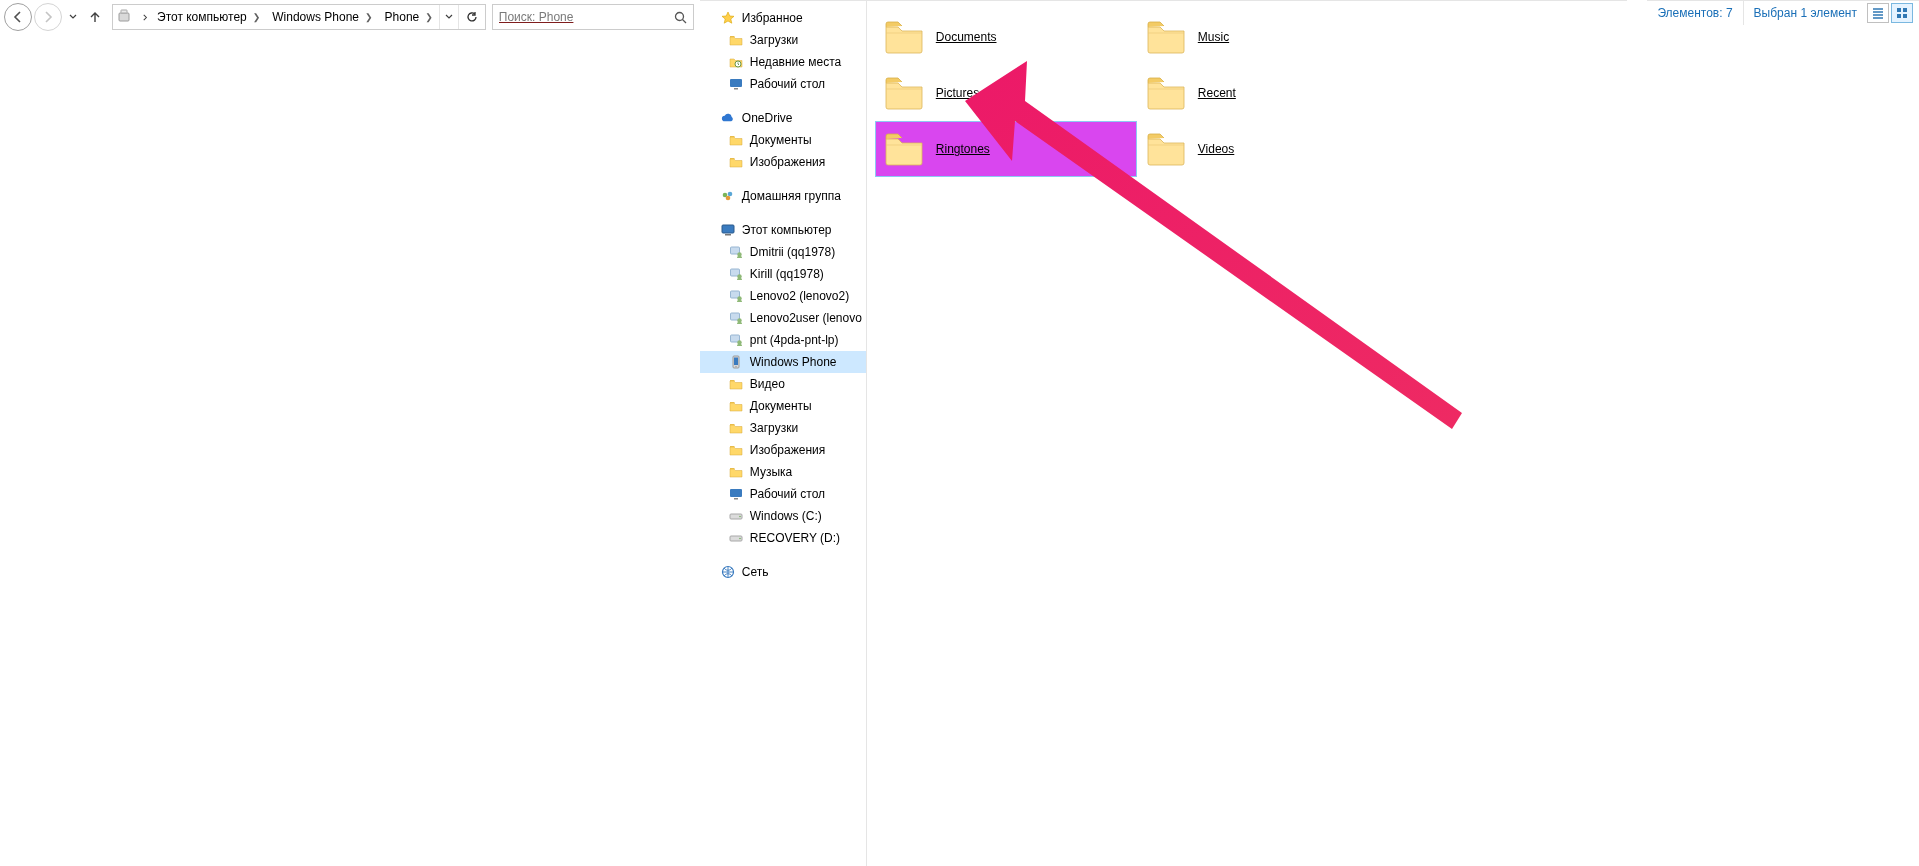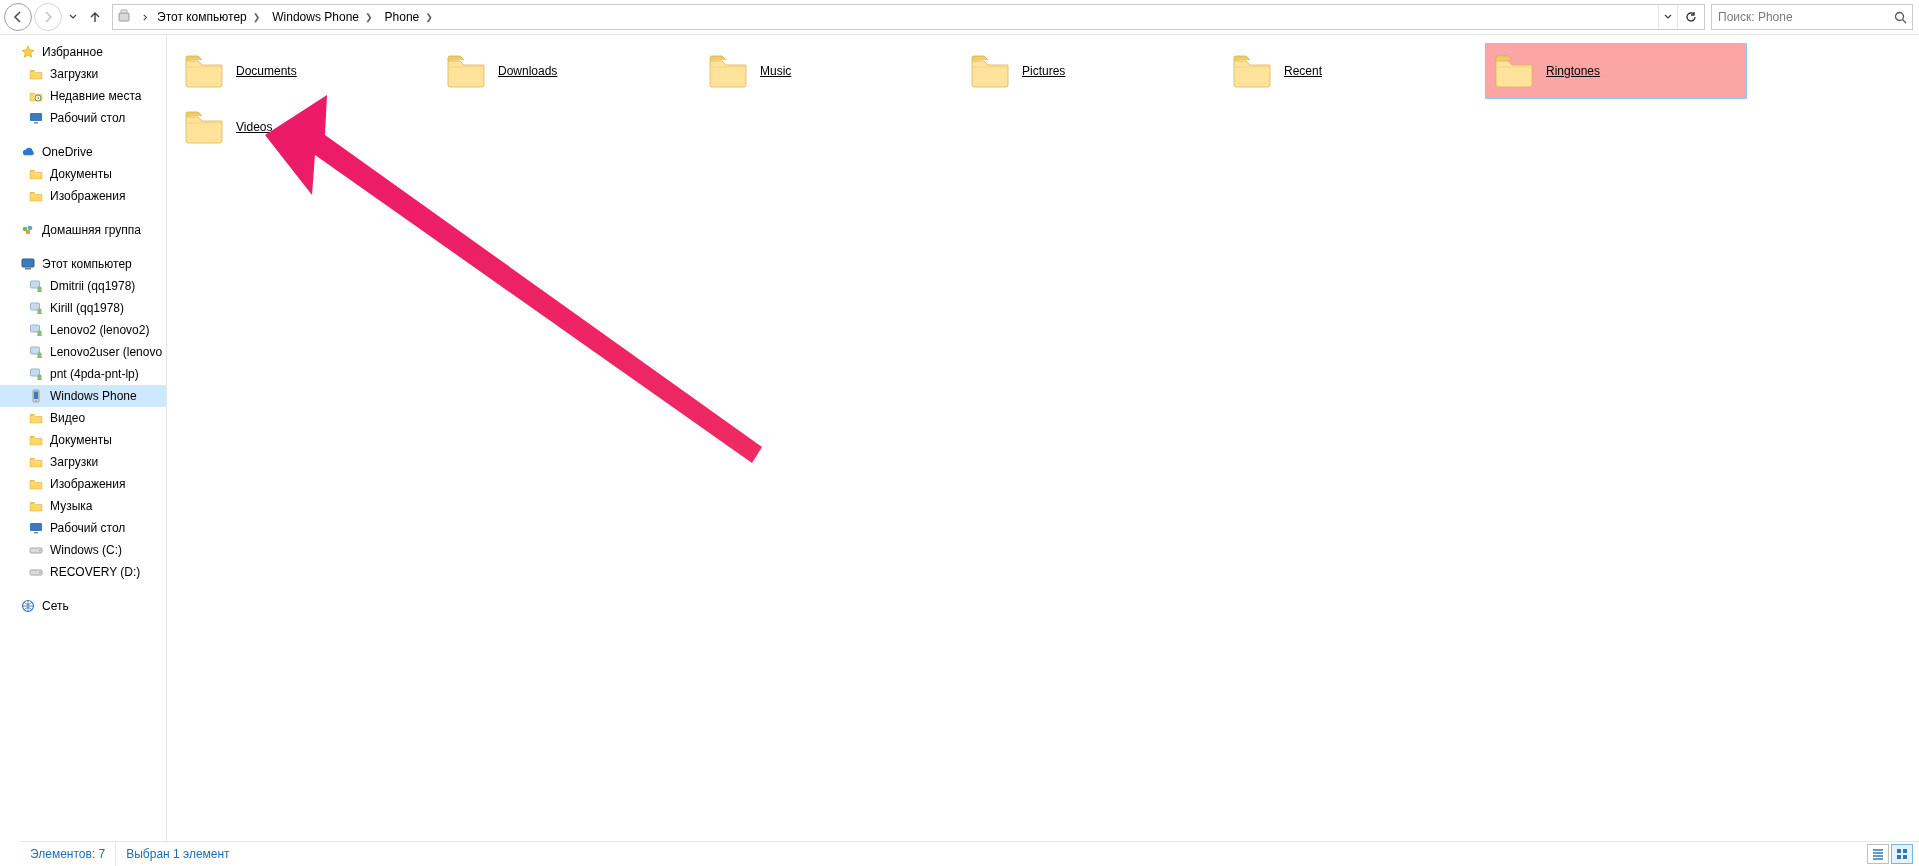--- a/index.html
+++ b/index.html
@@ -5,21 +5,21 @@
   html, body {
     margin: 0; padding: 0;
     width: 1919px; height: 866px;
     font-family: "Segoe UI", Tahoma, sans-serif;
     font-size: 12px;
     color: #000;
     background: #ffffff;
     overflow: hidden;
     user-select: none;
   }
-  .window { width: 100%; height: 100%; display: flex; flex-direction: column; border-radius: 11px; }
+  .window { width: 100%; height: 100%; display: flex; flex-direction: row; border-radius: 11px; }
 
   
   .addr-row { height: 30px; display: flex; align-items: center; gap: 2px; padding: 2px 4px; }
   .nav-btn {
     width: 26px; height: 26px; border-radius: 50%;
     border: 1px solid #a0a0a0; background: #fff;
     display: flex; align-items: center; justify-content: center;
     color: #505050; font-size: 12px;
   }
   .nav-btn.disabled { color: #b8b8b8; border-color: #d4d4d4; }
@@ -42,21 +42,21 @@
   .crumb-right { display:flex; align-items:center; height:100%; }
   .crumb-dd { width:18px; height:100%; border-left:1px solid #e5e5e5; display:flex; align-items:center; justify-content:center; color:#404040; font-size:9px; }
   .refresh { width:26px; height:24px; border-left:1px solid #e5e5e5; display:flex; align-items:center; justify-content:center; font-size:13px; color:#303030; }
   .search-box {
     width: 200px; height: 24px; border: 1px solid #cccccc;
     display: flex; align-items: center; margin-right: 2px;
     background: #fff;
   }
   .search-box input {
     flex: 1; border: none; outline: none; font-size: 12px;
-    padding: 0 6px; color: #6d28d9; background: transparent;
+    padding: 0 6px; color: #7f1d1d; background: transparent; text-decoration: underline;
   }
   .search-box input::placeholder { color: #7a7a7a; }
   .search-btn { width: 24px; height: 100%; display:flex; align-items:center; justify-content:center; color:#555; font-size:12px;}
 
   
   .body { flex: 1; display: flex; min-height: 0; border-top: 1px solid #e5e5e5;}
   .sidebar {
     width: 166px; overflow: hidden;
     padding: 6px 0 0 0;
   }
@@ -74,21 +74,21 @@
     border-left: 1px solid #e5e5e5;
     text-decoration: underline;
   }
   .content-list { padding: 8px; display: flex; flex-wrap: wrap; align-content: flex-start; }
   .item {
     width: 256px; height: 54px;
     display: flex; align-items: center;
     padding-left: 4px;
     border: 1px solid transparent;
   }
-  .item.sel { background: #fca5a5; border-color: #8cc9f3; }
+  .item.sel { background: #d946ef; border-color: #8cc9f3; }
   .item .ficon { width:48px; height:48px; flex: 0 0 48px; display:flex; align-items:center; justify-content:center; }
   .item .flabel { margin-left: 8px; }
 
   
   .status {
     height: 24px; display: flex; align-items: center;
     border-top: 1px solid #e5e5e5;
     font-size: 12px; color: #1a6fb7; margin-left: 20px;
   }
   .status .slot { padding: 0 10px; border-right: 1px solid #e5e5e5; height: 100%; display:flex; align-items:center;}
@@ -444,30 +444,20 @@
             <span class="flabel">Documents</span>
           </div>
           <div class="item">
             <span class="ficon">
               <svg width="44" height="44" viewBox="0 0 44 44">
                 <path d="M4 12h12l4 4h20v20a2 2 0 0 1-2 2H6a2 2 0 0 1-2-2z" fill="#ffe39a" stroke="#dcb559" stroke-width="0.8"></path>
                 <path d="M4 12V9a2 2 0 0 1 2-2h10l4 4" fill="#f3cb65" stroke="#d7ad46" stroke-width="0.8"></path>
                 <path d="M4 18h36" stroke="#eac673" stroke-width="0.6"></path>
               </svg>
             </span>
-            <span class="flabel">Downloads</span>
-          </div>
-          <div class="item">
-            <span class="ficon">
-              <svg width="44" height="44" viewBox="0 0 44 44">
-                <path d="M4 12h12l4 4h20v20a2 2 0 0 1-2 2H6a2 2 0 0 1-2-2z" fill="#ffe39a" stroke="#dcb559" stroke-width="0.8"></path>
-                <path d="M4 12V9a2 2 0 0 1 2-2h10l4 4" fill="#f3cb65" stroke="#d7ad46" stroke-width="0.8"></path>
-                <path d="M4 18h36" stroke="#eac673" stroke-width="0.6"></path>
-              </svg>
-            </span>
             <span class="flabel">Music</span>
           </div>
           <div class="item">
             <span class="ficon">
               <svg width="44" height="44" viewBox="0 0 44 44">
                 <path d="M4 12h12l4 4h20v20a2 2 0 0 1-2 2H6a2 2 0 0 1-2-2z" fill="#ffe39a" stroke="#dcb559" stroke-width="0.8"></path>
                 <path d="M4 12V9a2 2 0 0 1 2-2h10l4 4" fill="#f3cb65" stroke="#d7ad46" stroke-width="0.8"></path>
                 <path d="M4 18h36" stroke="#eac673" stroke-width="0.6"></path>
               </svg>
             </span>

